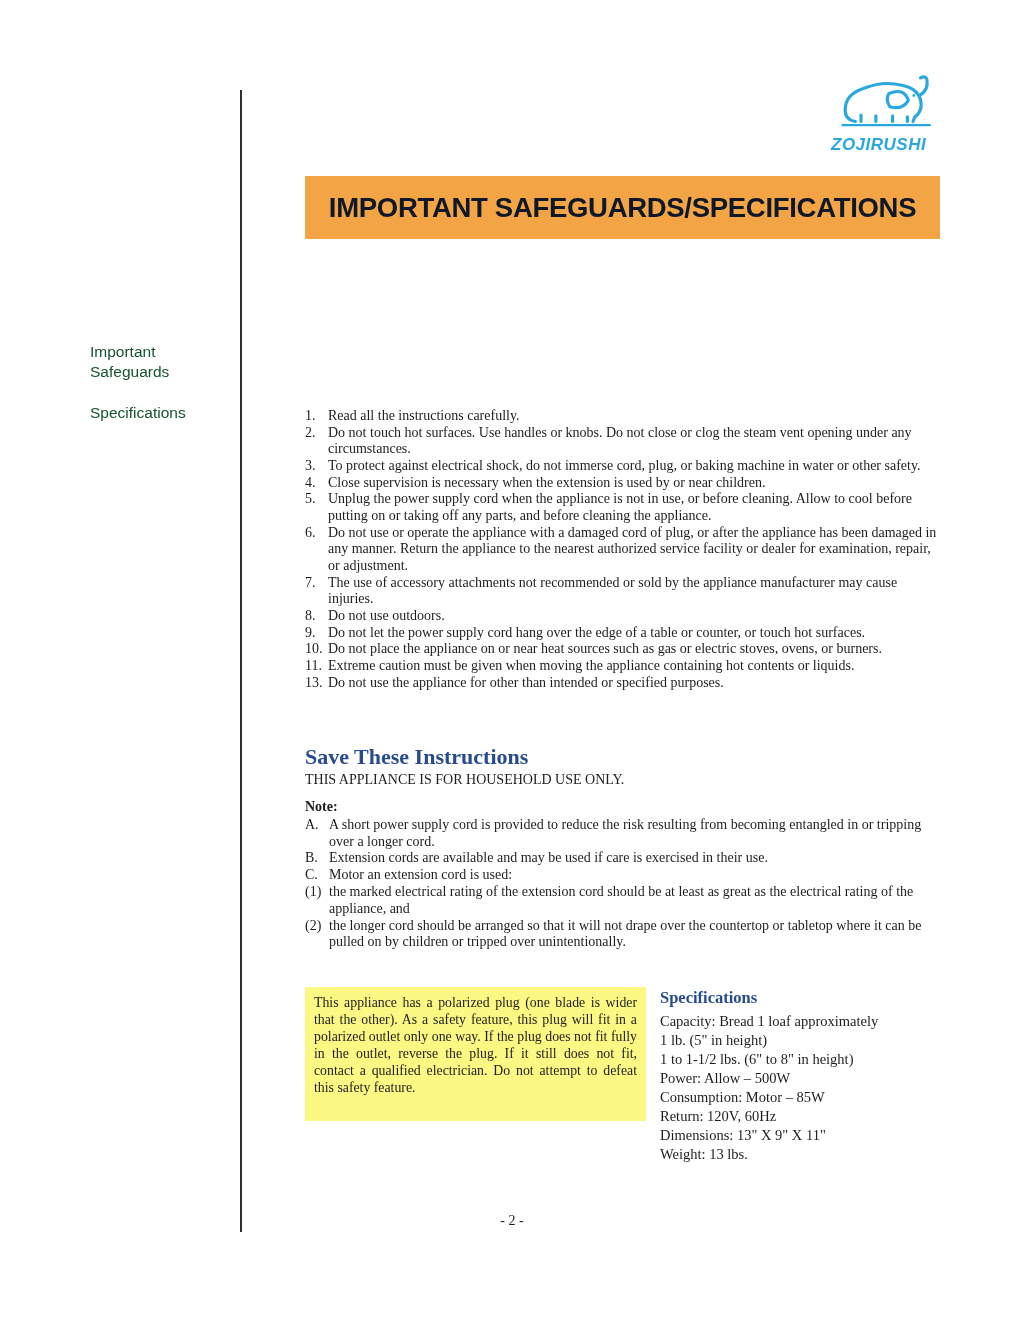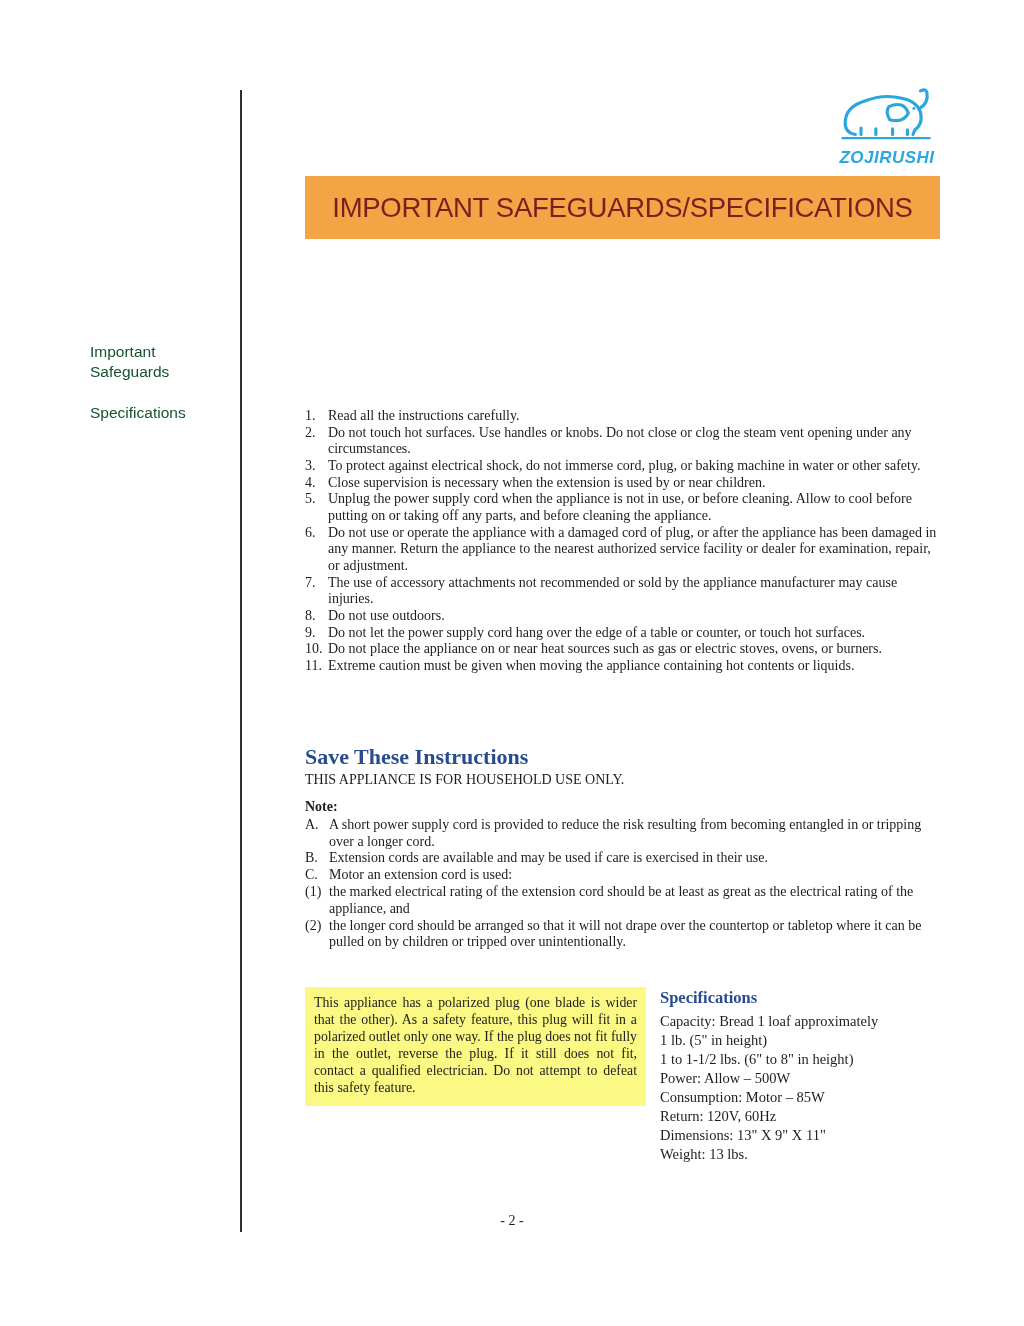--- a/index.html
+++ b/index.html
@@ -16,36 +16,36 @@
   
   .sidebar-label {
     position:absolute; left:90px; width:118px;
     font-family:"Liberation Sans", sans-serif;
     font-size:15.5px; line-height:1.3; color:#14532d;
   }
   .sidebar-label.first { top:342px; }
   .sidebar-label.second { top:403px; }
 
   
-  .logo { position:absolute; left:831px; top:84px; width:112px; text-align:center; }
+  .logo { position:absolute; left:831px; top:71px; width:112px; text-align:left; }
   .logo svg { display:block; margin:0 auto; }
   .brand {
     display:block; margin-top:2px;
     font-family:"Liberation Sans", sans-serif; font-weight:bold; font-style:italic;
     font-size:17px; letter-spacing:0.5px; color:#2aa7df;
   }
 
   
   .banner {
     position:absolute; left:305px; top:176px; width:635px; height:63px;
     background:#f3a445; display:flex; align-items:center; justify-content:center;
   }
   .banner .title {
-    font-family:"Liberation Sans", sans-serif; font-weight:normal;
-    font-size:27.5px; color:#7f1d1d; letter-spacing:-0.3px; white-space:nowrap;
+    font-family:"Liberation Sans", sans-serif; font-weight:bold;
+    font-size:27.5px; color:#0f172a; letter-spacing:-0.3px; white-space:nowrap;
   }
 
   
   .block { position:absolute; left:305px; width:636px; font-size:14px; line-height:1.2; }
   .intro { top:342px; letter-spacing:0.1px; }
 
   .ol { top:408px; }
   .li { display:flex; line-height:1.19; }
   .li .num { flex:none; width:23px; }
   .li .txt { flex:1; }
@@ -56,21 +56,21 @@
   }
 
   .note-block { top:799px; }
   .note-label { font-weight:bold; margin-bottom:1px; }
   .note-row { display:flex; line-height:1.2; }
   .note-row .marker { flex:none; width:24px; }
   .note-row .ntxt { flex:1; }
 
   .plug-box {
     position:absolute; left:305px; top:987px; width:341px;
-    background:#fbf883; padding:7px 9px 9px 9px;
+    background:#fbf883; padding:7px 9px 24px 9px;
     font-size:13.8px; line-height:1.24; text-align:justify;
   }
 
   .specs-block { position:absolute; left:660px; top:988px; width:285px; }
   .specs-heading { font-size:16.5px; font-weight:bold; color:#274b8d; margin-bottom:4px; }
   .spec-line { display:block; font-size:14.5px; line-height:1.31; }
 
   .page-number {
     position:absolute; left:0; right:0; top:1213px; text-align:center;
     font-size:14px; color:#1d1d1d;
@@ -148,20 +148,24 @@
       <span class="txt">Do not let the power supply cord hang over the edge of a table or counter, or touch hot surfaces.</span>
     </div>
     <div class="li">
       <span class="num">10.</span>
       <span class="txt">Do not place the appliance on or near heat sources such as gas or electric stoves, ovens, or burners.</span>
     </div>
     <div class="li">
       <span class="num">11.</span>
       <span class="txt">Extreme caution must be given when moving the appliance containing hot contents or liquids.</span>
     </div>
+    <div class="li">
+      <span class="num">13.</span>
+      <span class="txt">Do not use the appliance for other than intended or specified purposes.</span>
+    </div>
   </div>
 
   <div class="block save-block">
     <div class="save-heading">Save These Instructions</div>
     <div>THIS APPLIANCE IS FOR HOUSEHOLD USE ONLY.</div>
   </div>
 
   <div class="block note-block">
     <div class="note-label">Note:</div>
     <div class="note-row">

